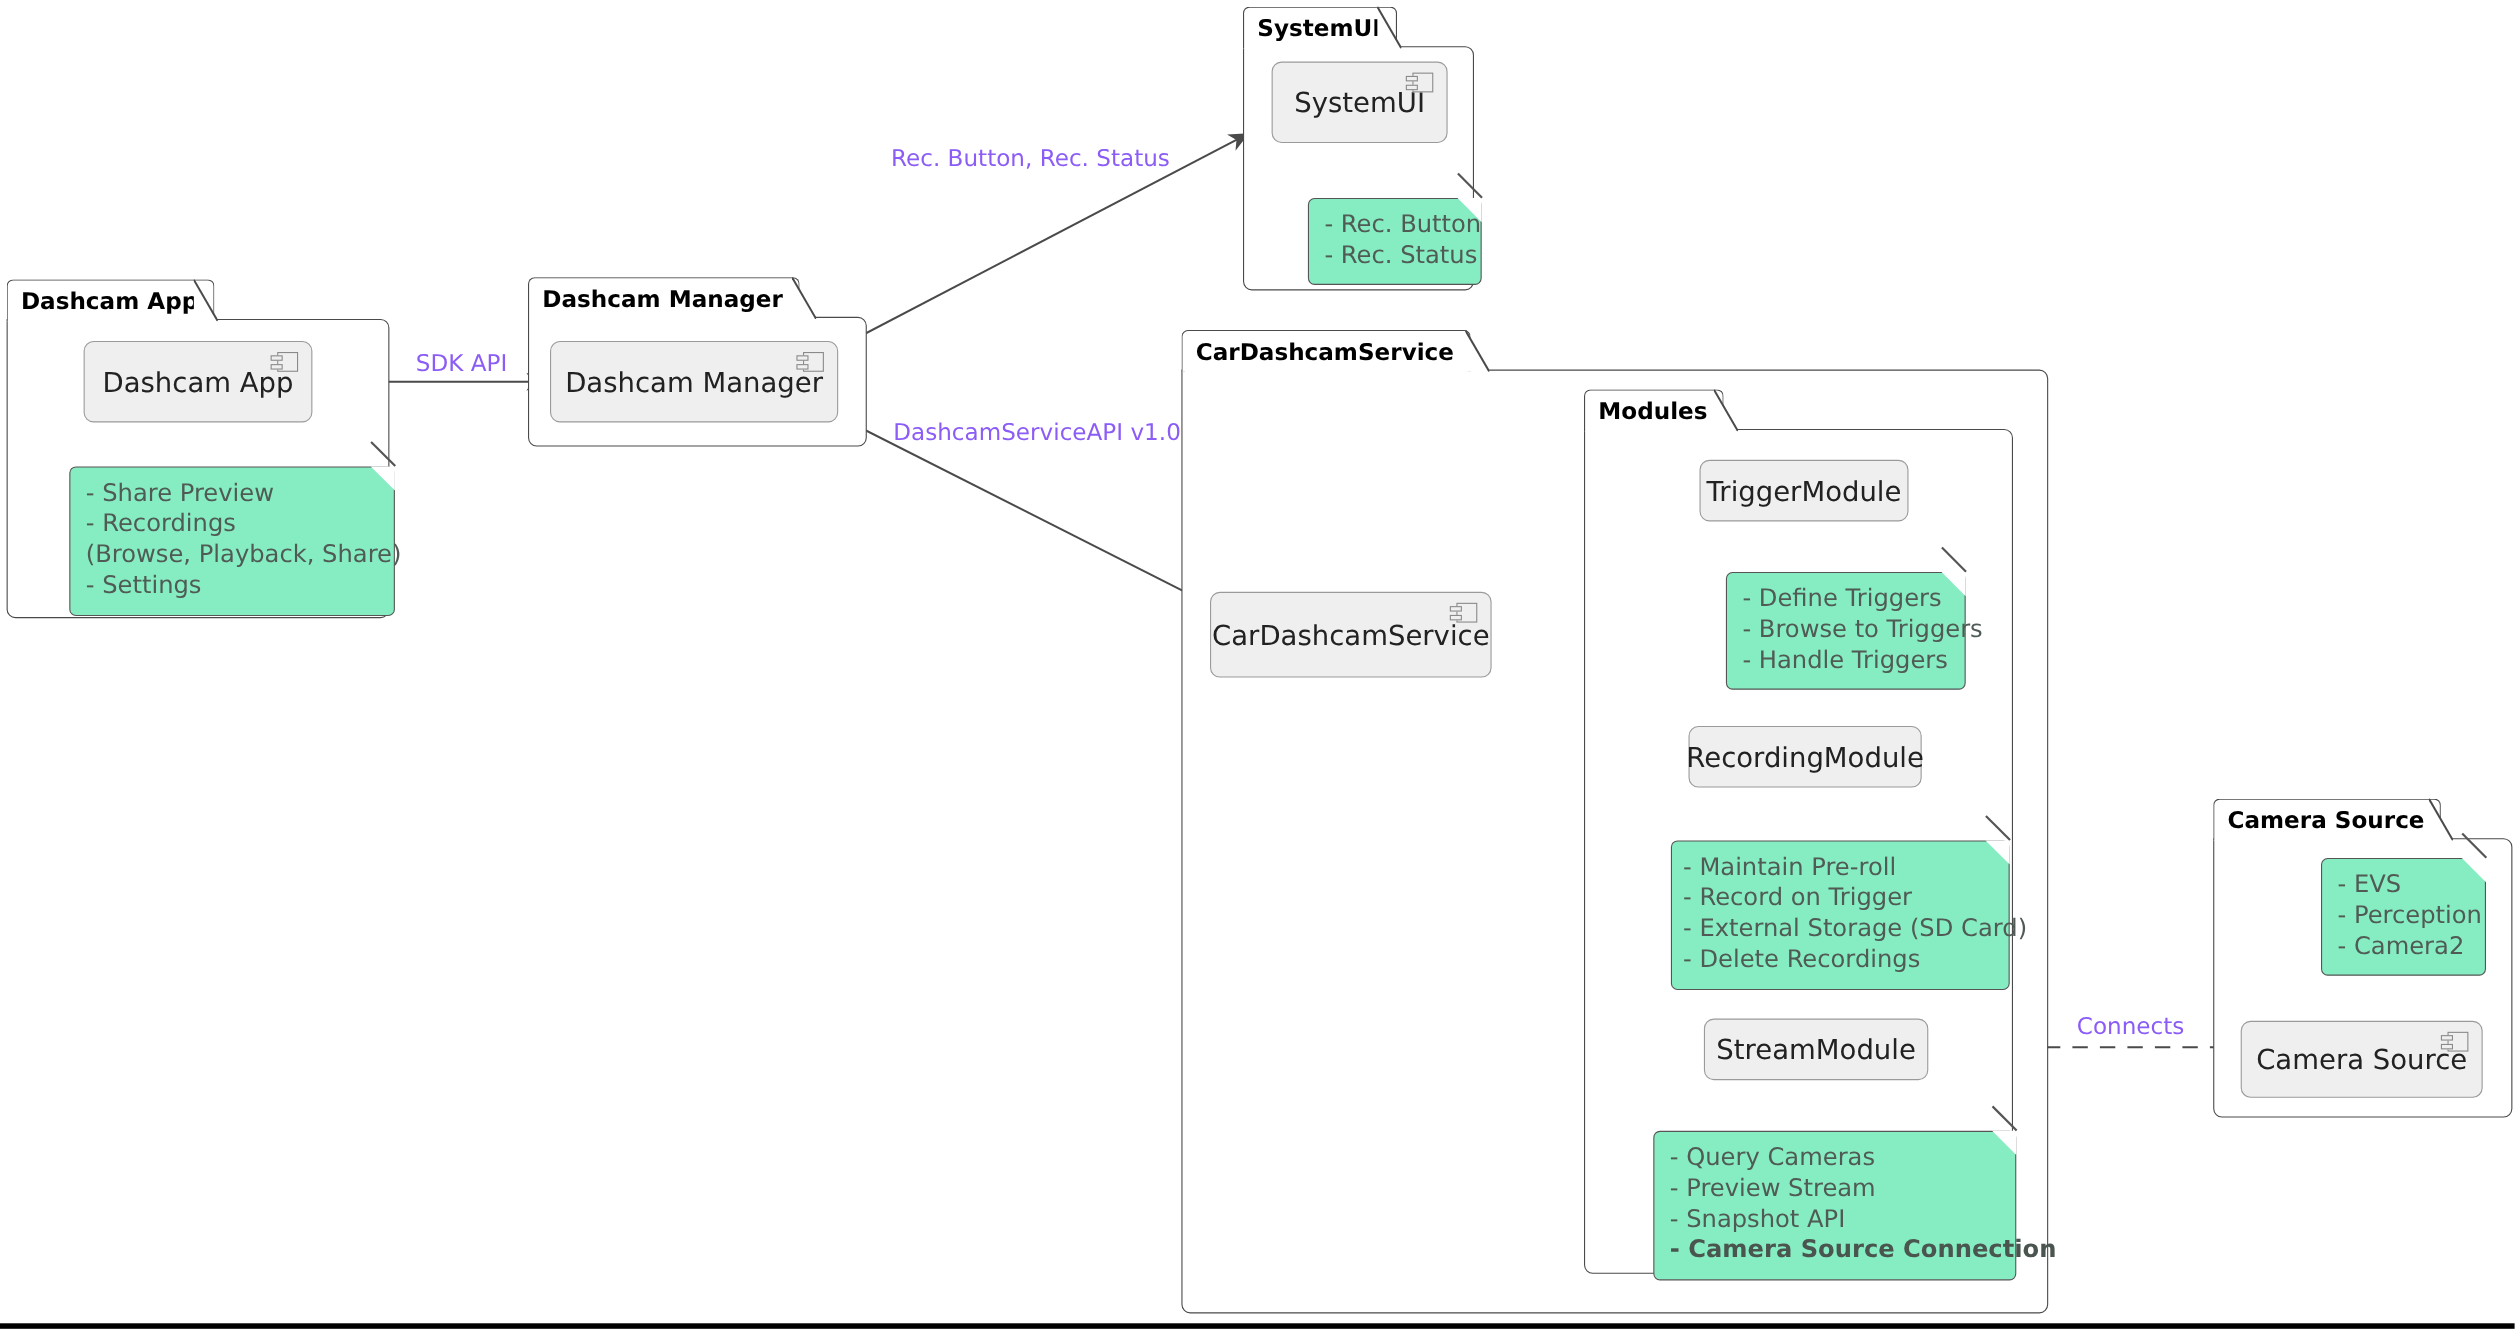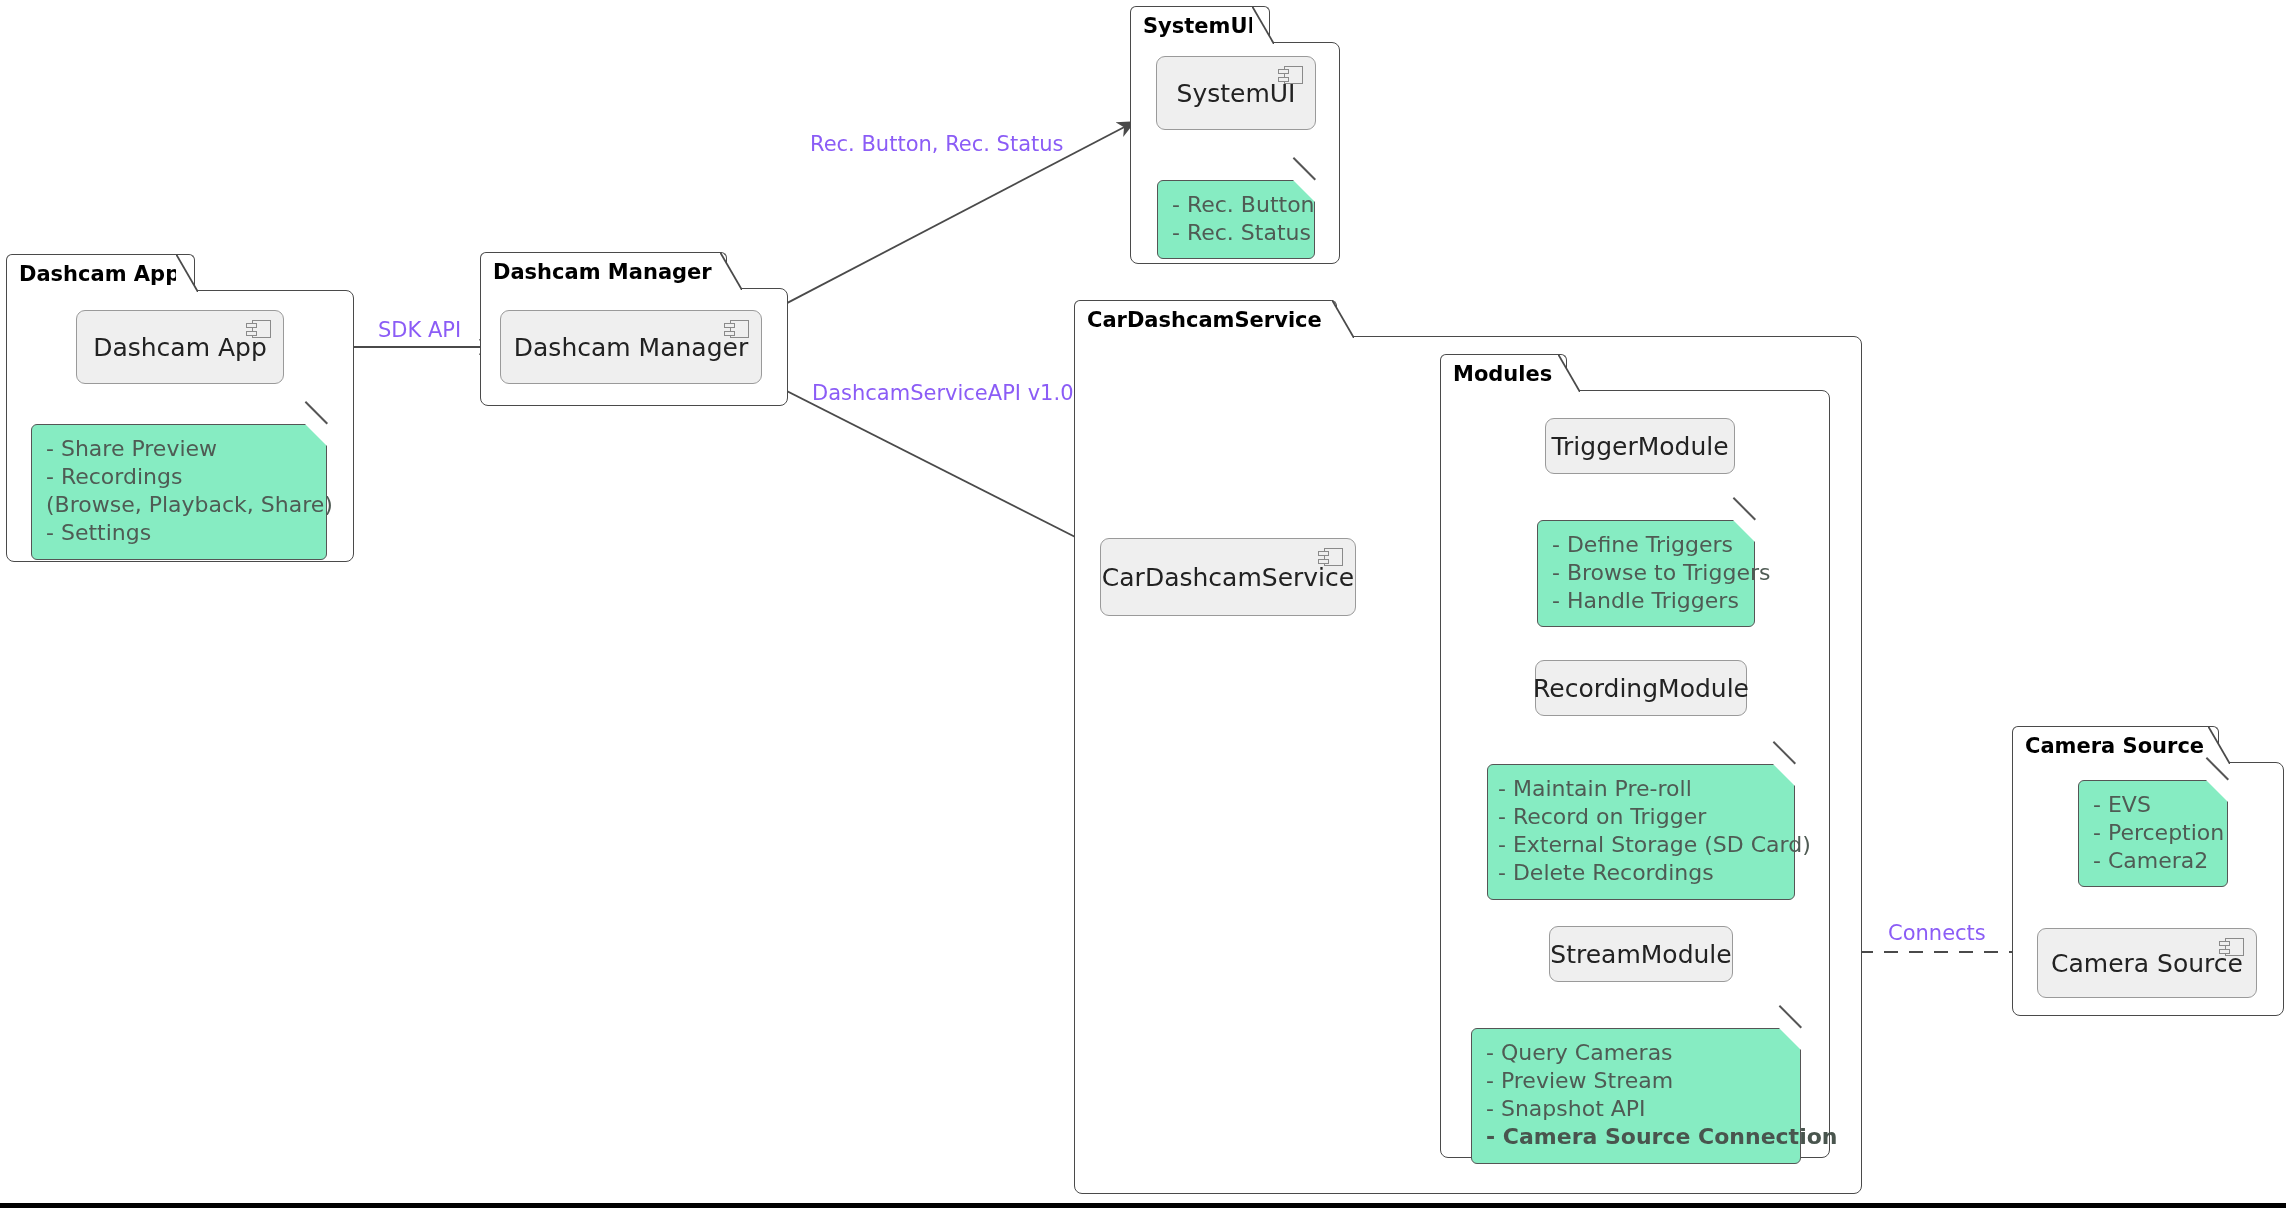--- a/index.html
+++ b/index.html
@@ -119,20 +119,21 @@
     box-sizing: border-box;
     background: #86ECC2;
     border: 1.5px solid #555555;
     border-radius: 6px;
     color: #4f5b54;
     font-size: 22px;
     line-height: 1.28;
     padding: 10px 16px 11px 14px;
     z-index: 4;
     white-space: nowrap;
+    margin-left: 32px;
   }
   .note .fold {
     position: absolute;
     right: -1px;
     top: -1px;
     width: 0; height: 0;
     border-left: 22px solid transparent;
     border-top: 22px solid #ffffff;
   }
   .note .fold-line {
@@ -333,21 +334,21 @@
 
   <div class="note" style="left:1487px; top:764px; width:308px;padding-left:10px;">
     <span class="fold"></span>
     <span class="fold-line"></span>
     <span class="note-line">- Maintain Pre-roll</span>
     <span class="note-line">- Record on Trigger</span>
     <span class="note-line">- External Storage (SD Card)</span>
     <span class="note-line">- Delete Recordings</span>
   </div>
 
-  <div class="component" style="left:1549px; top:926px; width:184px; height:56px;">
+  <div class="component" style="left:1549px; top:926px; width:204px; height:56px;">
     <span class="comp-label">StreamModule</span>
   </div>
 
   <div class="note" style="left:1471px; top:1028px; width:330px;">
     <span class="fold"></span>
     <span class="fold-line"></span>
     <span class="note-line">- Query Cameras</span>
     <span class="note-line">- Preview Stream</span>
     <span class="note-line">- Snapshot API</span>
     <span class="note-line bold">- Camera Source Connection</span>

